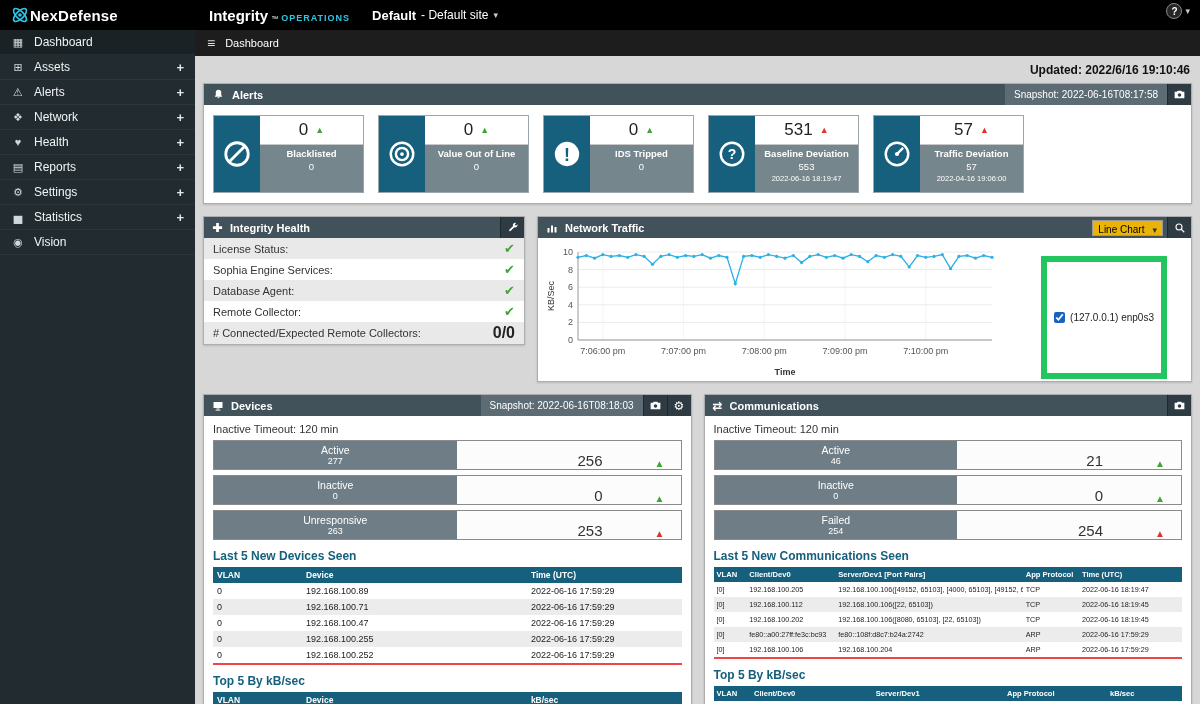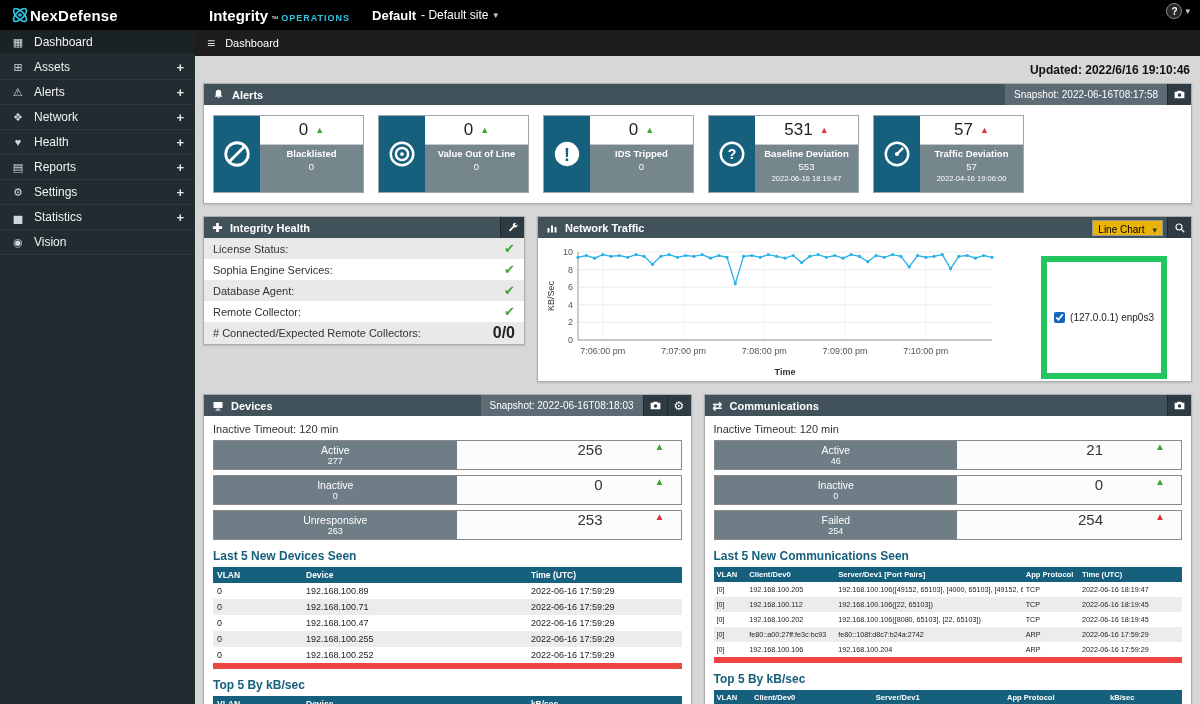--- a/index.html
+++ b/index.html
@@ -76,26 +76,26 @@
   .legend-box{border:6px solid #22c55e;background:#fff;display:flex;align-items:center;gap:5px;
     padding:2px 7px;font-size:10px;margin:12px 18px 0 auto;white-space:nowrap;}
   .legend-box input{width:11px;height:11px;accent-color:#1565c0;}
   
   .halfpanel{flex:1;min-width:0;padding-bottom:6px;}
   .timeout{font-size:11px;color:#333;margin:7px 9px 2px;}
   .stat-row{display:flex;border:1px solid #8a8a8a;margin:5px 9px;height:30px;background:#fcfcfc;cursor:pointer;}
   .stat-label{width:52%;background:#6f7e86;color:#fff;display:flex;flex-direction:column;
     align-items:center;justify-content:center;font-size:10.5px;line-height:1.15;}
   .stat-sub{font-size:9px;}
-  .stat-val{flex:1;display:flex;align-items:flex-start;}
+  .stat-val{flex:1;display:flex;align-items:flex-end;}
   .stat-num{flex:1;text-align:right;font-size:15px;color:#333;padding-right:52px;}
   .stat-arrow{width:26px;text-align:left;font-size:10px;}
   .tbl-heading{color:#16607d;font-weight:bold;font-size:12px;margin:9px 9px 4px;}
   table.data-table{width:calc(100% - 18px);margin:0 9px;border-collapse:collapse;
-    border-bottom:6px solid #ef4444;table-layout:fixed;}
+    border-bottom:2px solid #ef4444;table-layout:fixed;}
   table.data-table th{background:#16607d;color:#fff;text-align:left;font-size:8.5px;
     padding:3px 4px;white-space:nowrap;overflow:hidden;}
   table.data-table td{font-size:9px;color:#222;padding:3px 4px;white-space:nowrap;overflow:hidden;}
   table.data-table tbody tr:nth-child(even) td{background:#ececec;}
   table.small th{font-size:7.6px;padding:3px 3px;}
   table.small td{font-size:7.2px;padding:3px 3px;}
   .dev-t5 th:nth-child(1),.dev-t5 td:nth-child(1){width:19%;}
   .dev-t5 th:nth-child(2),.dev-t5 td:nth-child(2){width:48%;}
   .dev-t5 th:nth-child(3),.dev-t5 td:nth-child(3){width:33%;}
   .com-l5 th:nth-child(1),.com-l5 td:nth-child(1){width:7%;}

